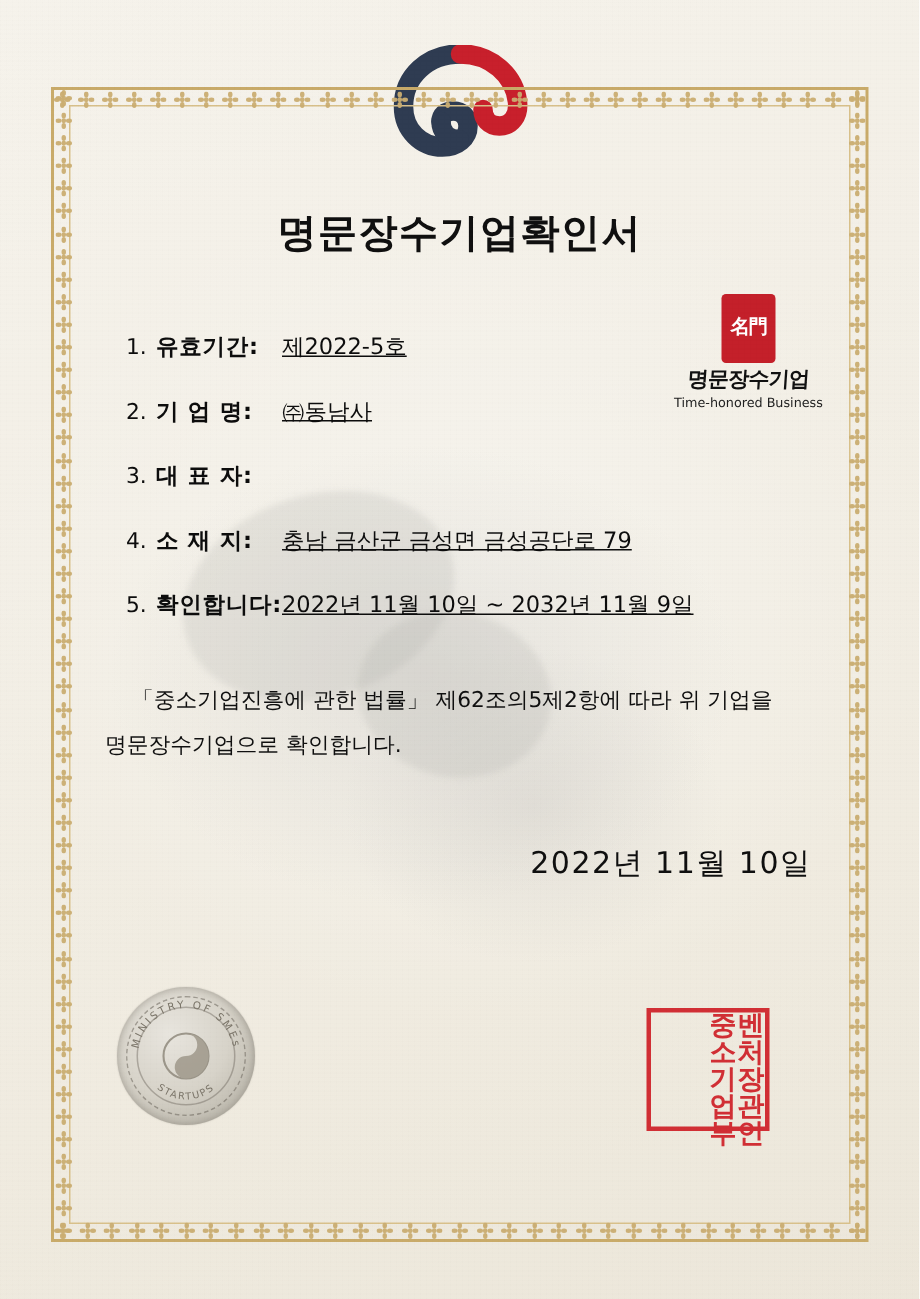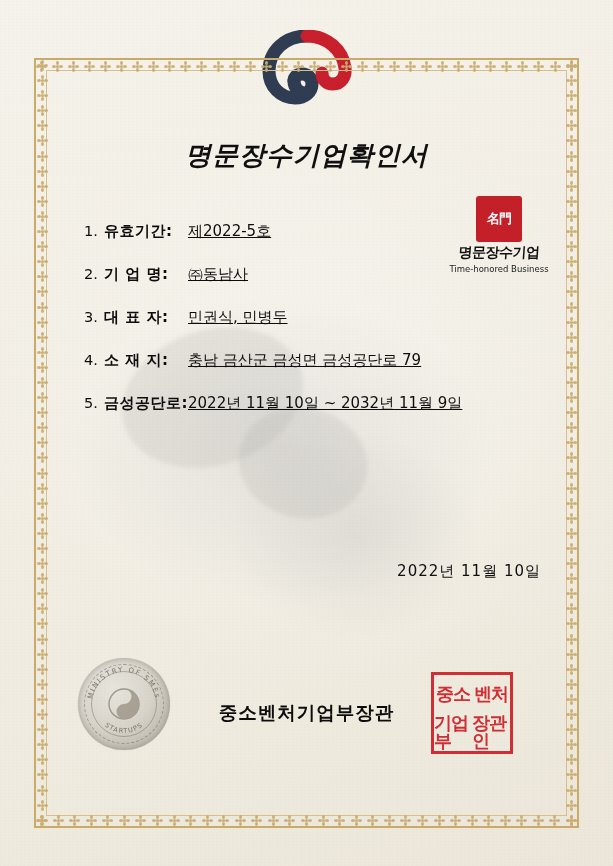--- a/index.html
+++ b/index.html
@@ -114,33 +114,32 @@
     position: absolute;
     top: 138px;
     left: 0;
     right: 0;
     text-align: center;
     font-family: "DejaVu Sans", "Liberation Sans", sans-serif;
     font-size: 26px;
     font-weight: bold;
     letter-spacing: 1px;
     color: #101010;
-    font-style: italic;
   }
 
   
   #brand-logo {
     position: absolute;
     top: 196px;
     right: 58px;
     width: 112px;
     text-align: center;
   }
   #brand-logo .mark {
-    width: 46px;
+    width: 36px;
     height: 46px;
     margin: 0 auto 2px;
     background: #c4202a;
     border-radius: 3px;
     position: relative;
     color: #fff;
     font-size: 13px;
     font-weight: bold;
     line-height: 1.05;
     display: flex;
@@ -203,21 +202,21 @@
     line-height: 2.1;
     color: #101010;
   }
   #body-text .indent { padding-left: 18px; display: block; }
 
   
   #issue-date {
     position: absolute;
     right: 72px;
     top: 562px;
-    font-size: 15px;
+    font-size: 20px;
     color: #101010;
     letter-spacing: 1px;
   }
 
   
   #signature {
     position: absolute;
     left: 0;
     right: 0;
     top: 700px;
@@ -281,20 +280,21 @@
     grid-template-columns: 1fr 1fr;
     grid-template-rows: 1fr 1fr;
     align-items: center;
     justify-items: center;
     font-size: 18px;
     font-weight: bold;
     line-height: 1;
     letter-spacing: -1px;
     box-sizing: border-box;
     opacity: .92;
+    padding-left: 39px;
   }
   #red-stamp span { display: block; }
 
   
   .watermark {
     position: absolute;
     border-radius: 50%;
     background: rgba(175,172,168,0.22);
     filter: blur(2px);
     pointer-events: none;
@@ -2209,34 +2209,37 @@
       <span class="field-value">제2022-5호</span>
     </div>
     <div class="field-row">
       <span class="field-num">2.</span>
       <span class="field-label">기 업 명:</span>
       <span class="field-value">㈜동남사</span>
     </div>
     <div class="field-row">
       <span class="field-num">3.</span>
       <span class="field-label">대 표 자:</span>
-      <span class="field-value">민권식, 민병두</span>
     </div>
     <div class="field-row">
       <span class="field-num">4.</span>
       <span class="field-label">소 재 지:</span>
       <span class="field-value">충남 금산군 금성면 금성공단로 79</span>
     </div>
     <div class="field-row">
       <span class="field-num">5.</span>
-      <span class="field-label">금성공단로:</span>
+      <span class="field-label">확인합니다:</span>
       <span class="field-value">2022년 11월 10일 ~ 2032년 11월 9일</span>
     </div>
   </div>
 
+  <div id="body-text">
+    <span class="indent">「중소기업진흥에 관한 법률」 제62조의5제2항에 따라 위 기업을</span>
+    <span>명문장수기업으로 확인합니다.</span>
+  </div>
 
   <div id="issue-date">2022년  11월  10일</div>
 
   <div id="emboss-seal">
     <div class="ring"></div>
     <div class="ring2"></div>
     <svg class="arc-text" viewBox="0 0 92 92" aria-hidden="true">
       <defs>
         <path id="arcTop" d="M 14,46 A 32,32 0 0 1 78,46"></path>
         <path id="arcBot" d="M 17,46 A 29,29 0 0 0 75,46"></path>
@@ -2247,21 +2250,20 @@
       <text font-size="6.5" fill="#7a7468" letter-spacing="1.2" font-family="'DejaVu Sans','Liberation Sans',sans-serif">
         <textPath href="#arcBot" startOffset="50%" text-anchor="middle">STARTUPS</textPath>
       </text>
     </svg>
     <svg class="taegeuk" viewBox="0 0 34 34" aria-hidden="true">
       <circle cx="17" cy="17" r="15" fill="none" stroke="#8b8578" stroke-width="1.4"></circle>
       <path d="M17 2 A15 15 0 0 1 17 32 A7.5 7.5 0 0 1 17 17 A7.5 7.5 0 0 0 17 2 Z" fill="#9b9486"></path>
     </svg>
   </div>
 
-  <div id="signature">중소벤처기업부장관</div>
 
   <div id="red-stamp">
     <span>중소</span>
     <span>벤처</span>
     <span>기업부</span>
     <span>장관인</span>
   </div>
 
 </div>
 

